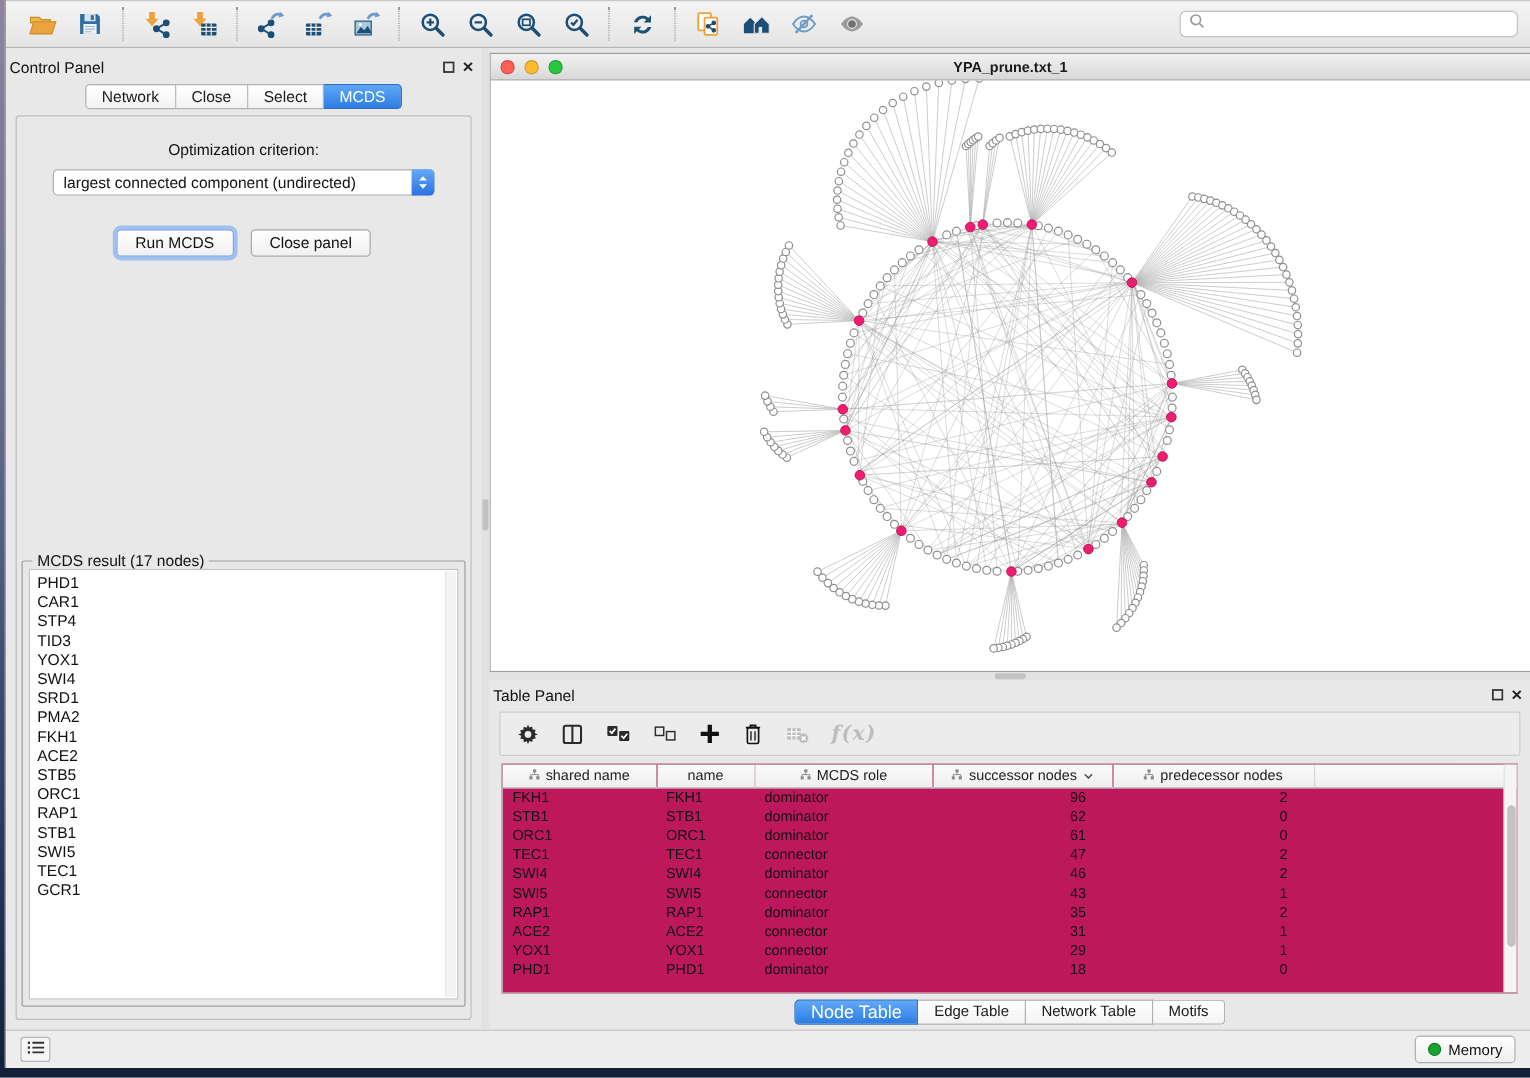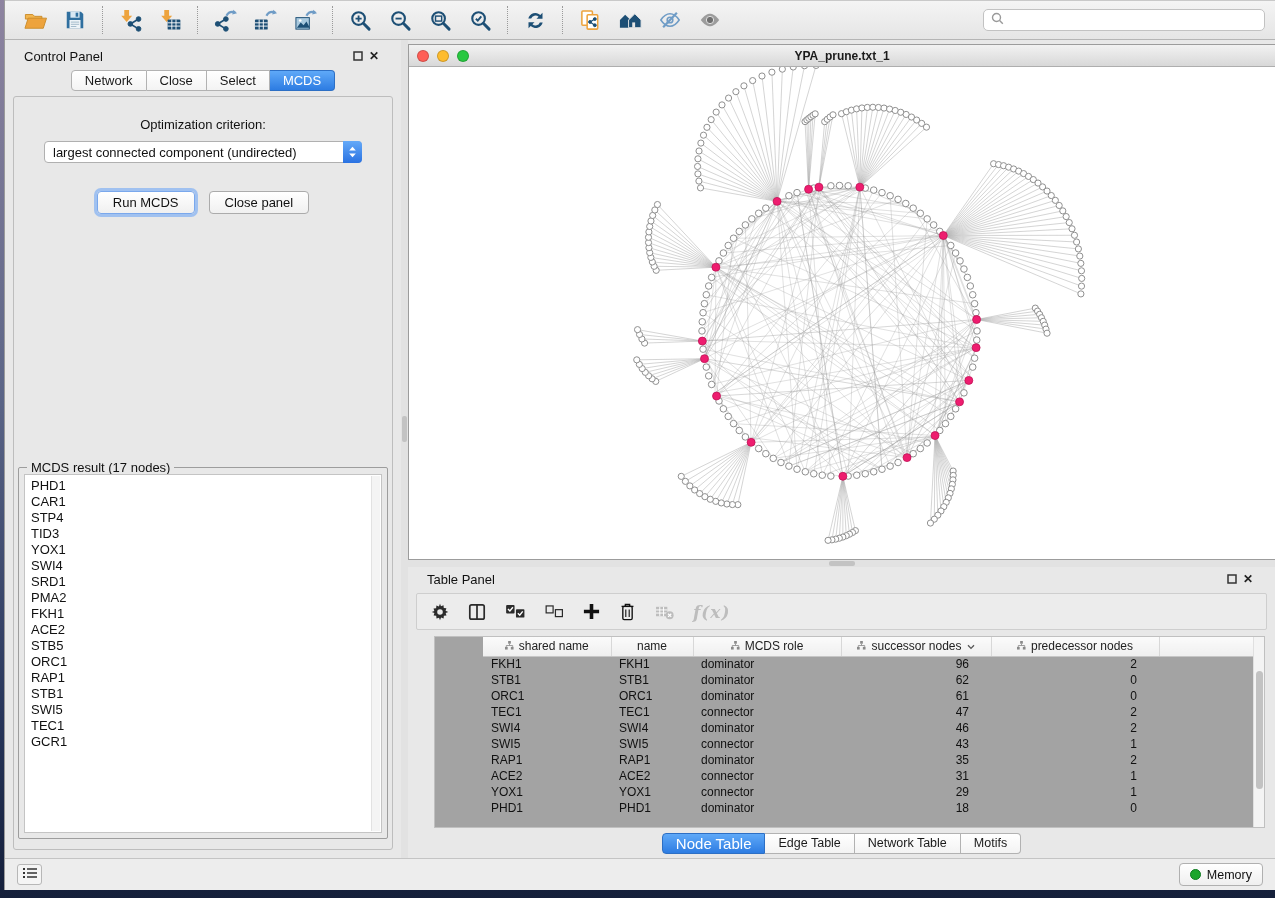--- a/index.html
+++ b/index.html
@@ -32,21 +32,21 @@
     border:1px solid #c2c2c2; border-radius:5px;
     display:flex; align-items:center; padding:0 7px; gap:5px;
   }
   .search input {
     border:none; outline:none; flex:1; font:12px "Liberation Sans",sans-serif; background:transparent;
   }
   
   .main { flex:1; display:flex; min-height:0; }
   
   .control-panel { width:396px; flex:none; display:flex; flex-direction:column; background:#e8e8e8; padding-top:4px; }
-  .panel-header { height:24px; flex:none; display:flex; align-items:center; padding:0 19px; font-size:13px; color:#111; }
+  .panel-header { height:24px; flex:none; display:flex; align-items:center; padding:0 3px; font-size:13px; color:#111; }
   .panel-header .spacer { flex:1; }
   .win-btn { border:none; background:transparent; display:flex; align-items:center; justify-content:center; width:16px; height:16px; cursor:pointer; color:#222; }
   .win-close { font-size:12px; font-weight:bold; }
   .cp-tabs { display:flex; justify-content:center; margin-top:2px; height:21px; flex:none; }
   .tab-seg {
     height:21px; padding:0 13px; font-size:13px; color:#1a1a1a; cursor:pointer;
     background:linear-gradient(#ffffff,#f3f3f3); border:1px solid #b2b2b2; border-left:none;
     display:flex; align-items:center;
   }
   .tab-seg:first-child { border-left:1px solid #b2b2b2; border-radius:4px 0 0 4px; }
@@ -111,22 +111,22 @@
   .net-canvas svg { width:100%; height:100%; display:block; }
   
   .table-panel { flex:1; min-height:0; display:flex; flex-direction:column; background:#e8e8e8; }
   .tp-toolbar {
     margin:2px 8px 0 8px; height:37px; flex:none; border:1px solid #cecece; border-radius:2px;
     background:#ececec; display:flex; align-items:center; padding:0 14px; gap:19px;
   }
   .tp-tool { border:none; background:transparent; display:flex; align-items:center; cursor:pointer; padding:0; }
   .fx { font:italic bold 17px "DejaVu Serif", serif; color:#bdbdbd; letter-spacing:1px; }
   .tp-tablewrap {
-    margin:6px 10px 0 26px; flex:1; min-height:0; background:#a3a3a3; border:1px solid #c0c0c0;
-    position:relative; overflow:hidden;padding-left:48px;
+    margin:6px 10px 0 10px; flex:1; min-height:0; background:#be185d; border:1px solid #c0c0c0;
+    position:relative; overflow:hidden;
   }
   table { border-collapse:collapse; table-layout:fixed; width:100%; }
   thead th {
     height:19px; background:linear-gradient(#fbfbfb,#efefef);
     border-bottom:1px solid #c6c6c6; border-right:1px solid #d8d8d8;
     font-size:12px; font-weight:normal; color:#222; text-align:center; white-space:nowrap; overflow:hidden;
   }
   thead th .hwrap { display:inline-flex; align-items:center; gap:5px; }
   tbody td {
     height:16px; font-size:12px; color:#111; padding:0 8px; white-space:nowrap; overflow:hidden;

